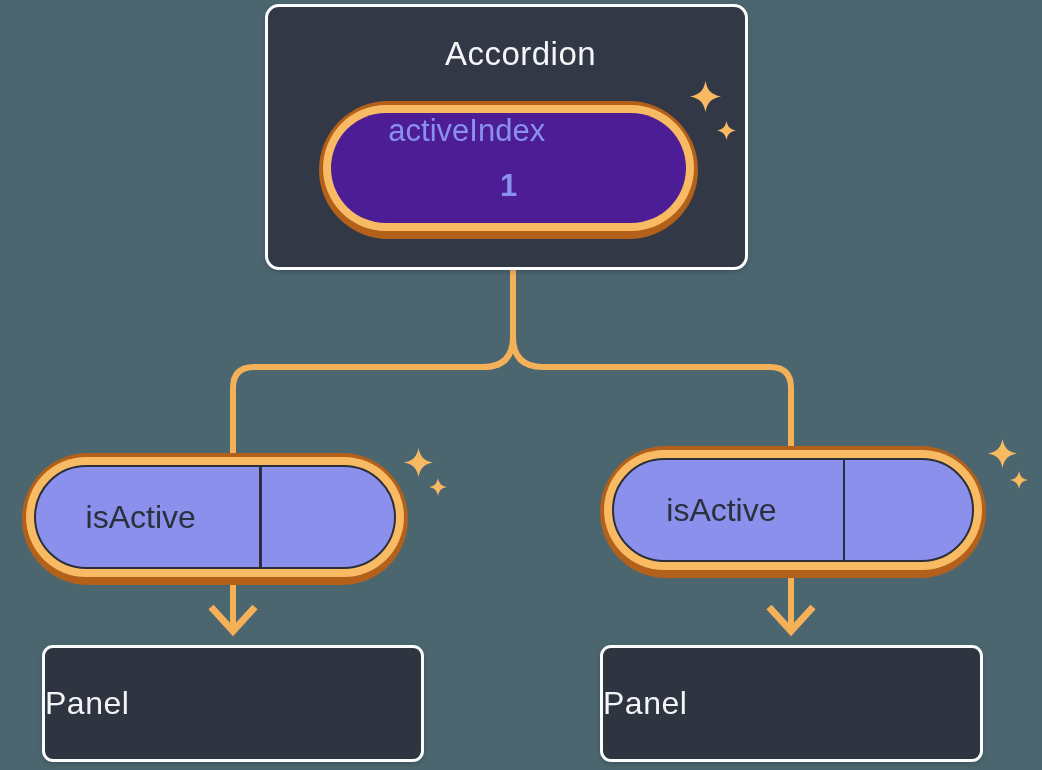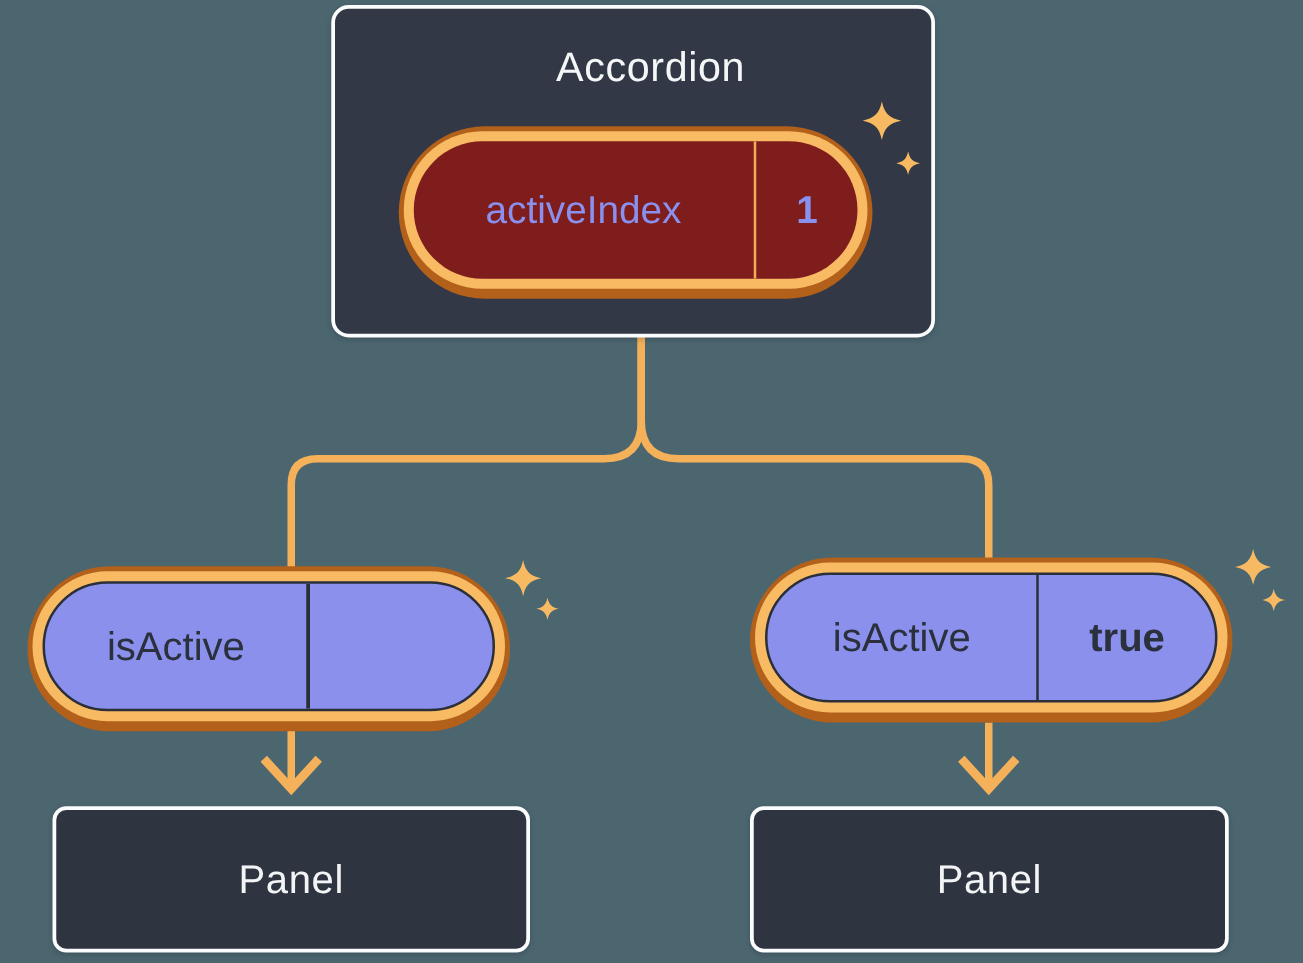--- a/index.html
+++ b/index.html
@@ -16,21 +16,21 @@
   .node-box{
     background:#333846;
     border:3px solid #FBFCFD;
     border-radius:14px;
     box-shadow:0 2px 5px rgba(0,0,0,.18);
   }
   .panel-box{
     background:#2F3540;
     border:3px solid #FBFCFD;
     border-radius:11px;
-    display:flex;align-items:center;justify-content:center;
+    display:flex;align-items:center;
     box-shadow:0 2px 5px rgba(0,0,0,.18);
   }
   .node-title{
     text-align:center;
     color:#F5F6F8;
     font-size:33px;
     font-weight:500;
     padding-top:28px;
     letter-spacing:.5px;
     padding-left:28px;
@@ -54,24 +54,25 @@
     padding:8px;
     width:100%;height:100%;
   }
   
   .statepill{
     width:100%;height:100%;
     border-radius:999px;
     display:flex;align-items:stretch;
     overflow:hidden;
   }
-  .statepill.dark{ background:#7f1d1d; }
+  .statepill.dark{ background:#4c1d95;flex-direction:column; }
   .statepill.purple{
     background:#8A90EC;
     border:2.5px solid #2A2F3A;
+    gap:14px;
   }
   .pill-cell{
     display:flex;align-items:center;justify-content:center;
   }
   .pill-divider{ width:2.5px; }
   .statepill.dark  .pill-divider{ background:#F0AF55; }
   .statepill.purple .pill-divider{ background:#2A2F3A; }
   .prop-name-dark{ color:#8A90EE; font-size:31px; }
   .prop-value-dark{ color:#8A90EE; font-size:31px; font-weight:700; }
   .prop-name-purple{ color:#2A303C; font-size:32px; }
@@ -120,21 +121,20 @@
       </div>
     </div>
   </div>
 
   <div class="abs" style="left:600px;top:446px;width:386px;height:132px;">
     <div class="glow-outer">
       <div class="glow-inner">
         <div class="statepill purple">
           <div class="pill-cell prop-name-purple" style="width:60%">isActive</div>
           <div class="pill-divider"></div>
-          <div class="pill-cell prop-value-purple" style="flex:1">true</div>
         </div>
       </div>
     </div>
   </div>
 
   <div class="abs panel-box" style="left:42px;top:645px;width:382px;height:117px;">
     <span class="panel-label">Panel</span>
   </div>
   <div class="abs panel-box" style="left:600px;top:645px;width:383px;height:117px;">
     <span class="panel-label">Panel</span>

